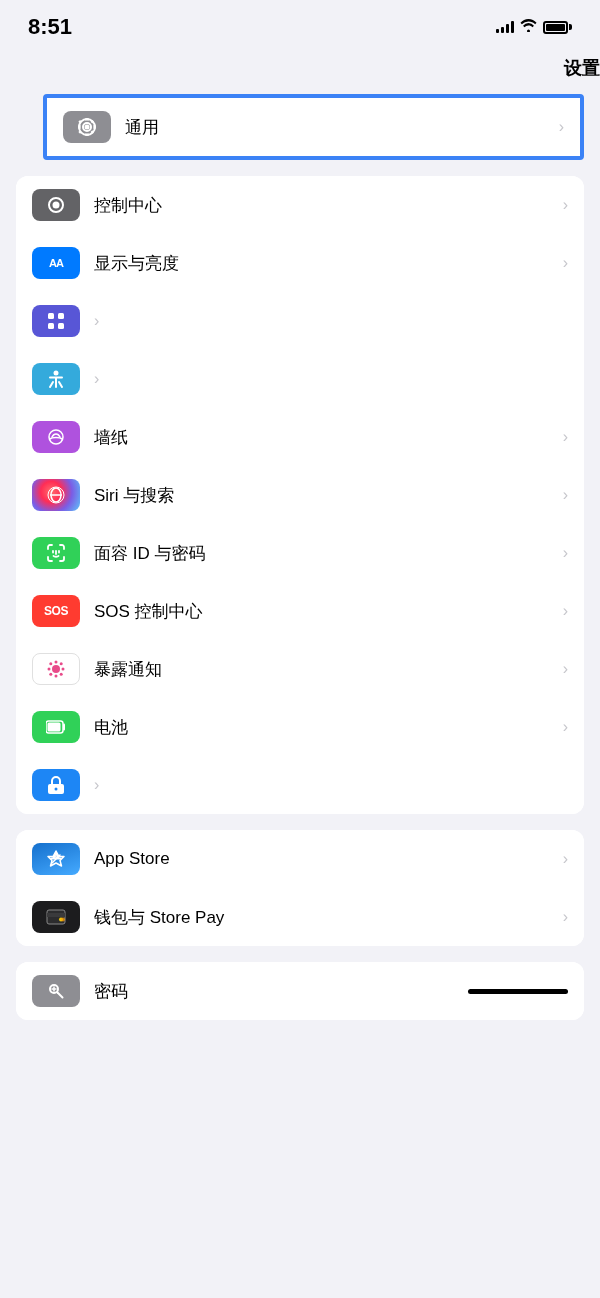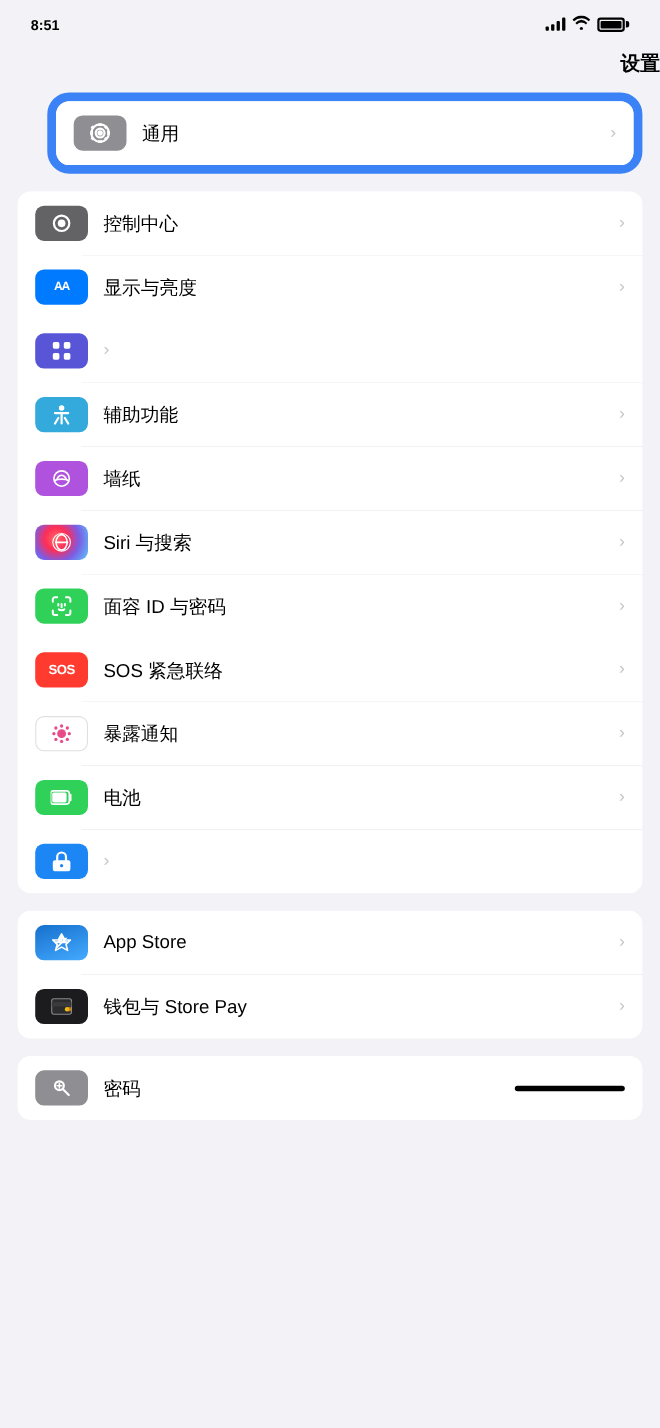--- a/index.html
+++ b/index.html
@@ -15,21 +15,21 @@
 
     
     .status-bar {
       display: flex;
       justify-content: space-between;
       align-items: center;
       padding: 14px 28px 8px 28px;
       background: #f2f2f7;
     }
     .status-time {
-      font-size: 13px;
+      font-size: 22px;
       font-weight: 600;
       color: #000;
     }
     .status-icons {
       display: flex;
       align-items: center;
       gap: 6px;
     }
     .signal-bars {
       display: flex;
@@ -91,22 +91,22 @@
 
     
     .settings-group {
       background: #fff;
       border-radius: 12px;
       margin: 0 16px 16px 16px;
       overflow: hidden;
     }
 
     .settings-group.highlighted {
-      border: 8px solid #3b82f6;
-      border-radius: 20px;
+      border: 4px solid #3b82f6;
+      border-radius: 4px;
       margin-left: 43px;
     }
 
     .settings-row {
       display: flex;
       align-items: center;
       padding: 12px 16px;
       min-height: 58px;
       position: relative;
       background: #fff;
@@ -230,21 +230,20 @@
     <span class="chevron">›</span>
   </div>
 
   <div class="settings-row">
     <div class="settings-icon" style="background:#34aadc;">
       <svg width="20" height="20" viewBox="0 0 20 20" fill="white">
         <circle cx="10" cy="4" r="2.5" fill="white"></circle>
         <path d="M4 8.5h12M10 9v9M7 13l-3 5M13 13l3 5" stroke="white" stroke-width="2" stroke-linecap="round" fill="none"></path>
       </svg>
     </div>
-    <span class="settings-label">辅助功能</span>
     <span class="chevron">›</span>
   </div>
 
   <div class="settings-row">
     <div class="settings-icon" style="background:#af52de;">
       <svg width="20" height="20" viewBox="0 0 20 20" fill="white">
         <circle cx="10" cy="10" r="7" stroke="white" stroke-width="1.5" fill="none"></circle>
         <path d="M6 10c2-4 6-4 8 0" stroke="white" stroke-width="1.5" fill="none" stroke-linecap="round"></path>
         <path d="M4 12c2-2 10-2 12 0" stroke="white" stroke-width="1.5" fill="none" stroke-linecap="round"></path>
       </svg>
@@ -279,21 +278,21 @@
       </svg>
     </div>
     <span class="settings-label">面容 ID 与密码</span>
     <span class="chevron">›</span>
   </div>
 
   <div class="settings-row">
     <div class="settings-icon" style="background:#ff3b30;font-size:12px;font-weight:900;letter-spacing:-0.5px;">
       SOS
     </div>
-    <span class="settings-label">SOS 紧急联络</span>
+    <span class="settings-label">SOS 控制中心</span>
     <span class="chevron">›</span>
   </div>
 
   <div class="settings-row">
     <div class="settings-icon" style="background:#fff;border:1px solid #e0e0e0;">
       <svg width="22" height="22" viewBox="0 0 22 22" fill="none">
         <circle cx="11" cy="11" r="4" fill="#e84b8a"></circle>
         <circle cx="11" cy="4" r="1.5" fill="#e84b8a"></circle>
         <circle cx="11" cy="18" r="1.5" fill="#e84b8a"></circle>
         <circle cx="4" cy="11" r="1.5" fill="#e84b8a"></circle>

